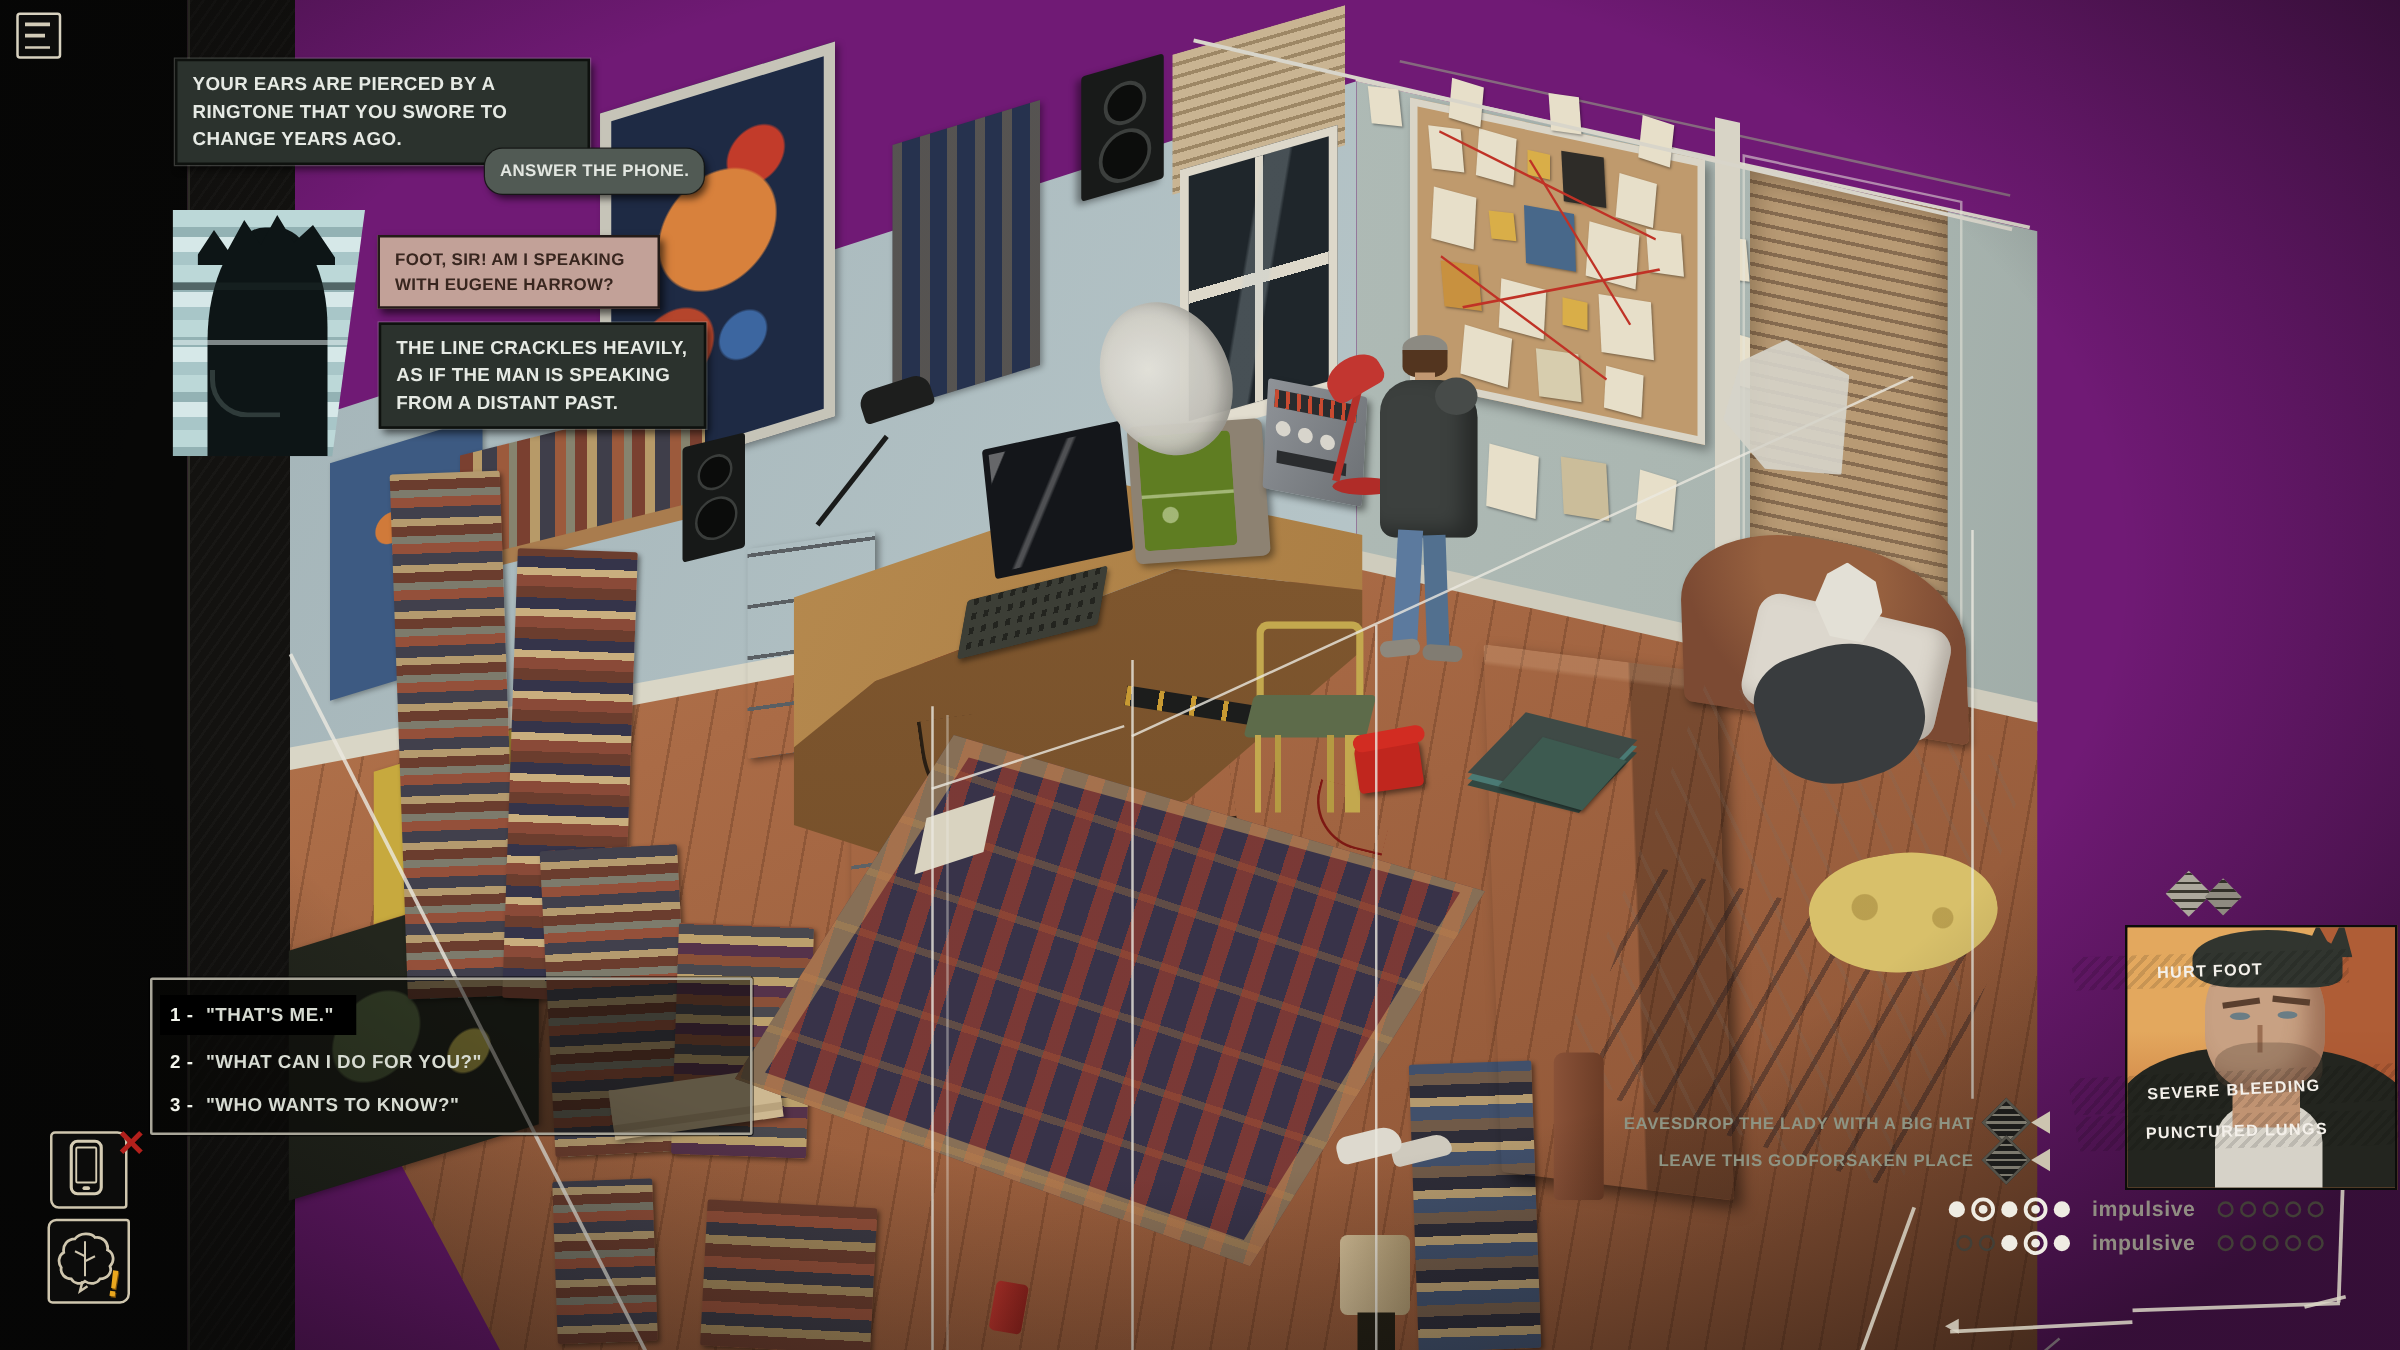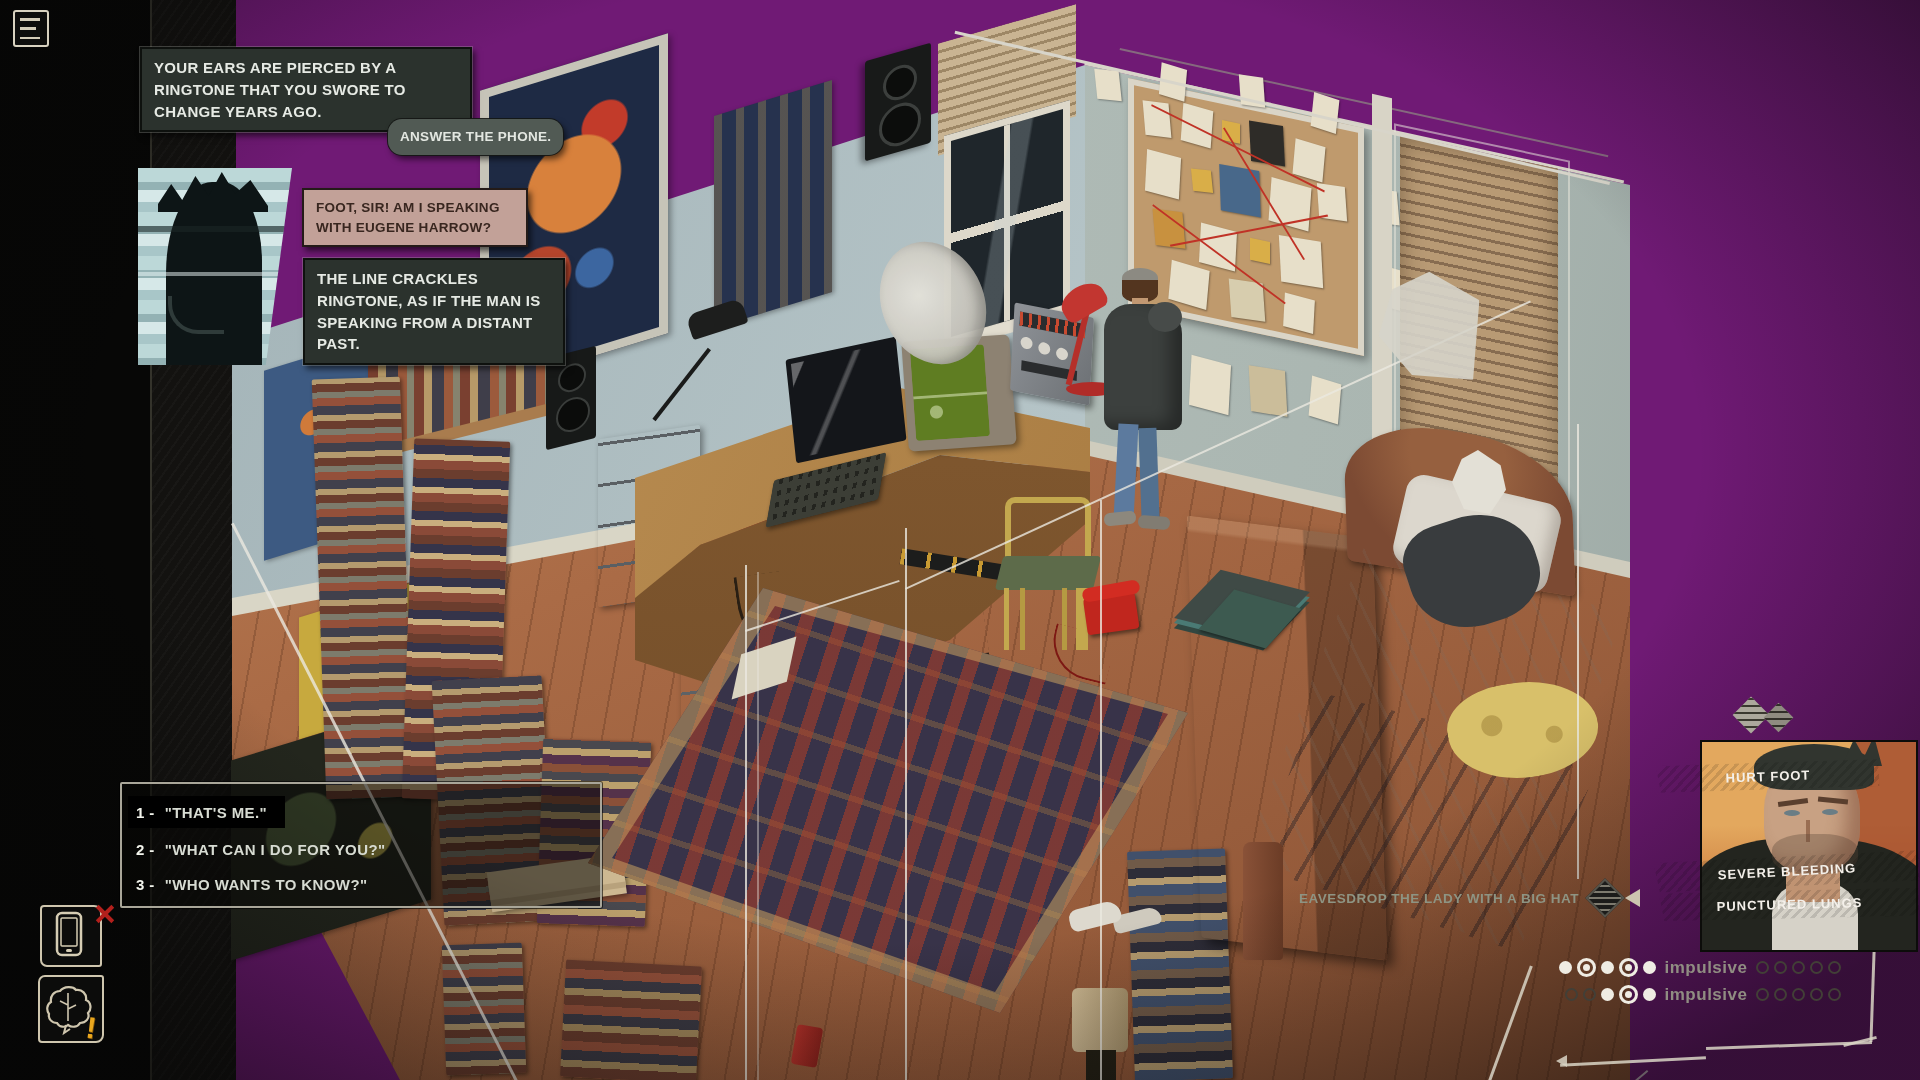--- a/index.html
+++ b/index.html
@@ -35,21 +35,21 @@
        box-shadow:0 3px 5px rgba(0,0,0,.6);clip-path:polygon(0 18%,2.5% 0,100% 4%,100% 100%,1.5% 96%);
        background-image:repeating-linear-gradient(135deg,rgba(0,0,0,.12) 0 3px,transparent 3px 7px);}
   .trait-row{display:flex;align-items:center;height:27px;}
   .dots{display:flex;align-items:center;gap:5px;width:100px;}
   .dots.left{justify-content:flex-end;}
   .dot{width:13px;height:13px;border-radius:50%;box-sizing:border-box;}
   .dot.filled{background:#efece3;}
   .dot.empty{border:2.5px solid #423f37;}
   .dot.ring{width:19px;height:19px;border:3px solid #efece3;display:flex;align-items:center;justify-content:center;}
   .dot.ring::after{content:"";width:7px;height:7px;border-radius:50%;background:#efece3;}
-  .trait-label{width:100px;text-align:center;font-weight:bold;font-size:17px;color:#908d82;letter-spacing:.5px;}
+  .trait-label{width:118px;text-align:center;font-weight:bold;font-size:17px;color:#908d82;letter-spacing:.5px;}
   .sketch{position:absolute;background:#d9d5c6;opacity:.85;}
   
   .note{position:absolute;background:#e7dfc9;box-shadow:1px 1px 2px rgba(0,0,0,.35);}
   .note.y{background:#d9ae48;}
   .stack{position:absolute;background:repeating-linear-gradient(0deg,#6b3d2e 0 8px,#b49a6e 8px 14px,#41404c 14px 23px,#94503a 23px 31px,#7d7b6c 31px 37px);
        border-radius:2px;box-shadow:2px 2px 4px rgba(0,0,0,.45);}
   .wline{position:absolute;background:rgba(235,233,224,.8);}
 </style>
 </head>
 <body>
@@ -242,21 +242,21 @@
 
   <div class="abs" style="left:138px;top:168px;width:154px;height:197px;clip-path:polygon(0 0,100% 0,83% 100%,0 100%);background:repeating-linear-gradient(180deg,#bcd8d8 0 14px,#93b2b4 14px 22px,#d6e8e8 22px 34px,#a8c6c8 34px 44px);border:3px solid #20262­4;box-shadow:4px 4px 8px rgba(0,0,0,.6);overflow:hidden;">
     <div style="position:absolute;left:28px;top:14px;width:96px;height:190px;background:#0d1516;border-radius:48% 42% 0 0;"></div>
     <div style="position:absolute;left:20px;top:4px;width:110px;height:40px;background:#0d1516;clip-path:polygon(0 80%,12% 30%,22% 70%,34% 10%,46% 60%,58% 0,70% 55%,84% 20%,100% 85%,100% 100%,0 100%);"></div>
     <div style="position:absolute;left:30px;top:128px;width:52px;height:34px;border-bottom:4px solid #2f3b3a;border-left:4px solid #2f3b3a;border-radius:0 0 0 30px;"></div>
     <div style="position:absolute;left:0;top:58px;width:100%;height:6px;background:rgba(30,40,40,.55);"></div>
     <div style="position:absolute;left:0;top:104px;width:100%;height:4px;background:rgba(240,250,250,.5);"></div>
   </div>
 
   <div class="dlg npc" style="left:302px;top:188px;width:226px;">FOOT, SIR! AM I SPEAKING WITH EUGENE HARROW?</div>
-  <div class="dlg dark" style="left:303px;top:258px;width:262px;">THE LINE CRACKLES RINGTONE, AS IF THE MAN IS SPEAKING FROM A DISTANT PAST.</div>
+  <div class="dlg dark" style="left:303px;top:258px;width:262px;">THE LINE CRACKLES HEAVILY, AS IF THE MAN IS SPEAKING FROM A DISTANT PAST.</div>
 
   <div id="options">
     <div class="opt hl" style="top:12px;">
       <span class="num">1 -</span>
       <span>"THAT'S ME."</span>
     </div>
     <div class="opt" style="top:49px;">
       <span class="num">2 -</span>
       <span>"WHAT CAN I DO FOR YOU?"</span>
     </div>
@@ -281,20 +281,25 @@
     <svg width="58" height="60" viewBox="0 0 58 60" style="position:absolute;left:0;top:0;">
       <path d="M20 14 C14 14 10 19 11 25 C7 27 6 33 9 37 C8 42 12 46 17 46 C19 50 25 51 28 48 C32 51 38 50 40 46 C46 46 50 41 48 36 C52 32 51 25 46 23 C47 17 42 12 36 13 C33 9 24 9 20 14 Z" fill="none" stroke="#cfc6ae" stroke-width="2.2"></path>
       <path d="M28 16 L28 44 M28 28 L20 24 M28 32 L36 28" fill="none" stroke="#cfc6ae" stroke-width="1.6"></path>
       <path d="M26 48 L24 56 L30 52" fill="none" stroke="#cfc6ae" stroke-width="2"></path>
     </svg>
     <div style="position:absolute;left:46px;top:34px;color:#eaa71e;font-weight:bold;font-size:30px;transform:rotate(8deg);text-shadow:1px 1px 0 #7a5008;">!</div>
   </div>
 
   <div class="action-row" style="left:1100px;top:884px;">
     <span>EAVESDROP THE LADY WITH A BIG HAT</span>
+    <span class="diamond"></span>
+    <span class="tri"></span>
+  </div>
+  <div class="action-row" style="left:1100px;top:914px;">
+    <span>LEAVE THIS GODFORSAKEN PLACE</span>
     <span class="diamond"></span>
     <span class="tri"></span>
   </div>
 
   <div class="abs" style="left:1736px;top:698px;width:70px;height:46px;cursor:pointer;">
     <span style="position:absolute;left:2px;top:4px;width:26px;height:26px;background:#aca89c;transform:rotate(45deg);background-image:repeating-linear-gradient(-45deg,transparent 0 5px,#3a382f 5px 7px);"></span>
     <span style="position:absolute;left:32px;top:9px;width:21px;height:21px;background:#8f8b80;transform:rotate(45deg);background-image:repeating-linear-gradient(-45deg,transparent 0 5px,#312f28 5px 7px);"></span>
   </div>
   <div class="abs" style="left:1700px;top:740px;width:218px;height:212px;background:linear-gradient(180deg,#d8995­2,#c9884a);background-color:#cf8f4e;overflow:hidden;border:2px solid #0c0c0a;box-sizing:border-box;">
     <div style="position:absolute;inset:0;background:linear-gradient(180deg,#e3a85e 0 40%,#cf8345 70%,#b9683a);"></div>

